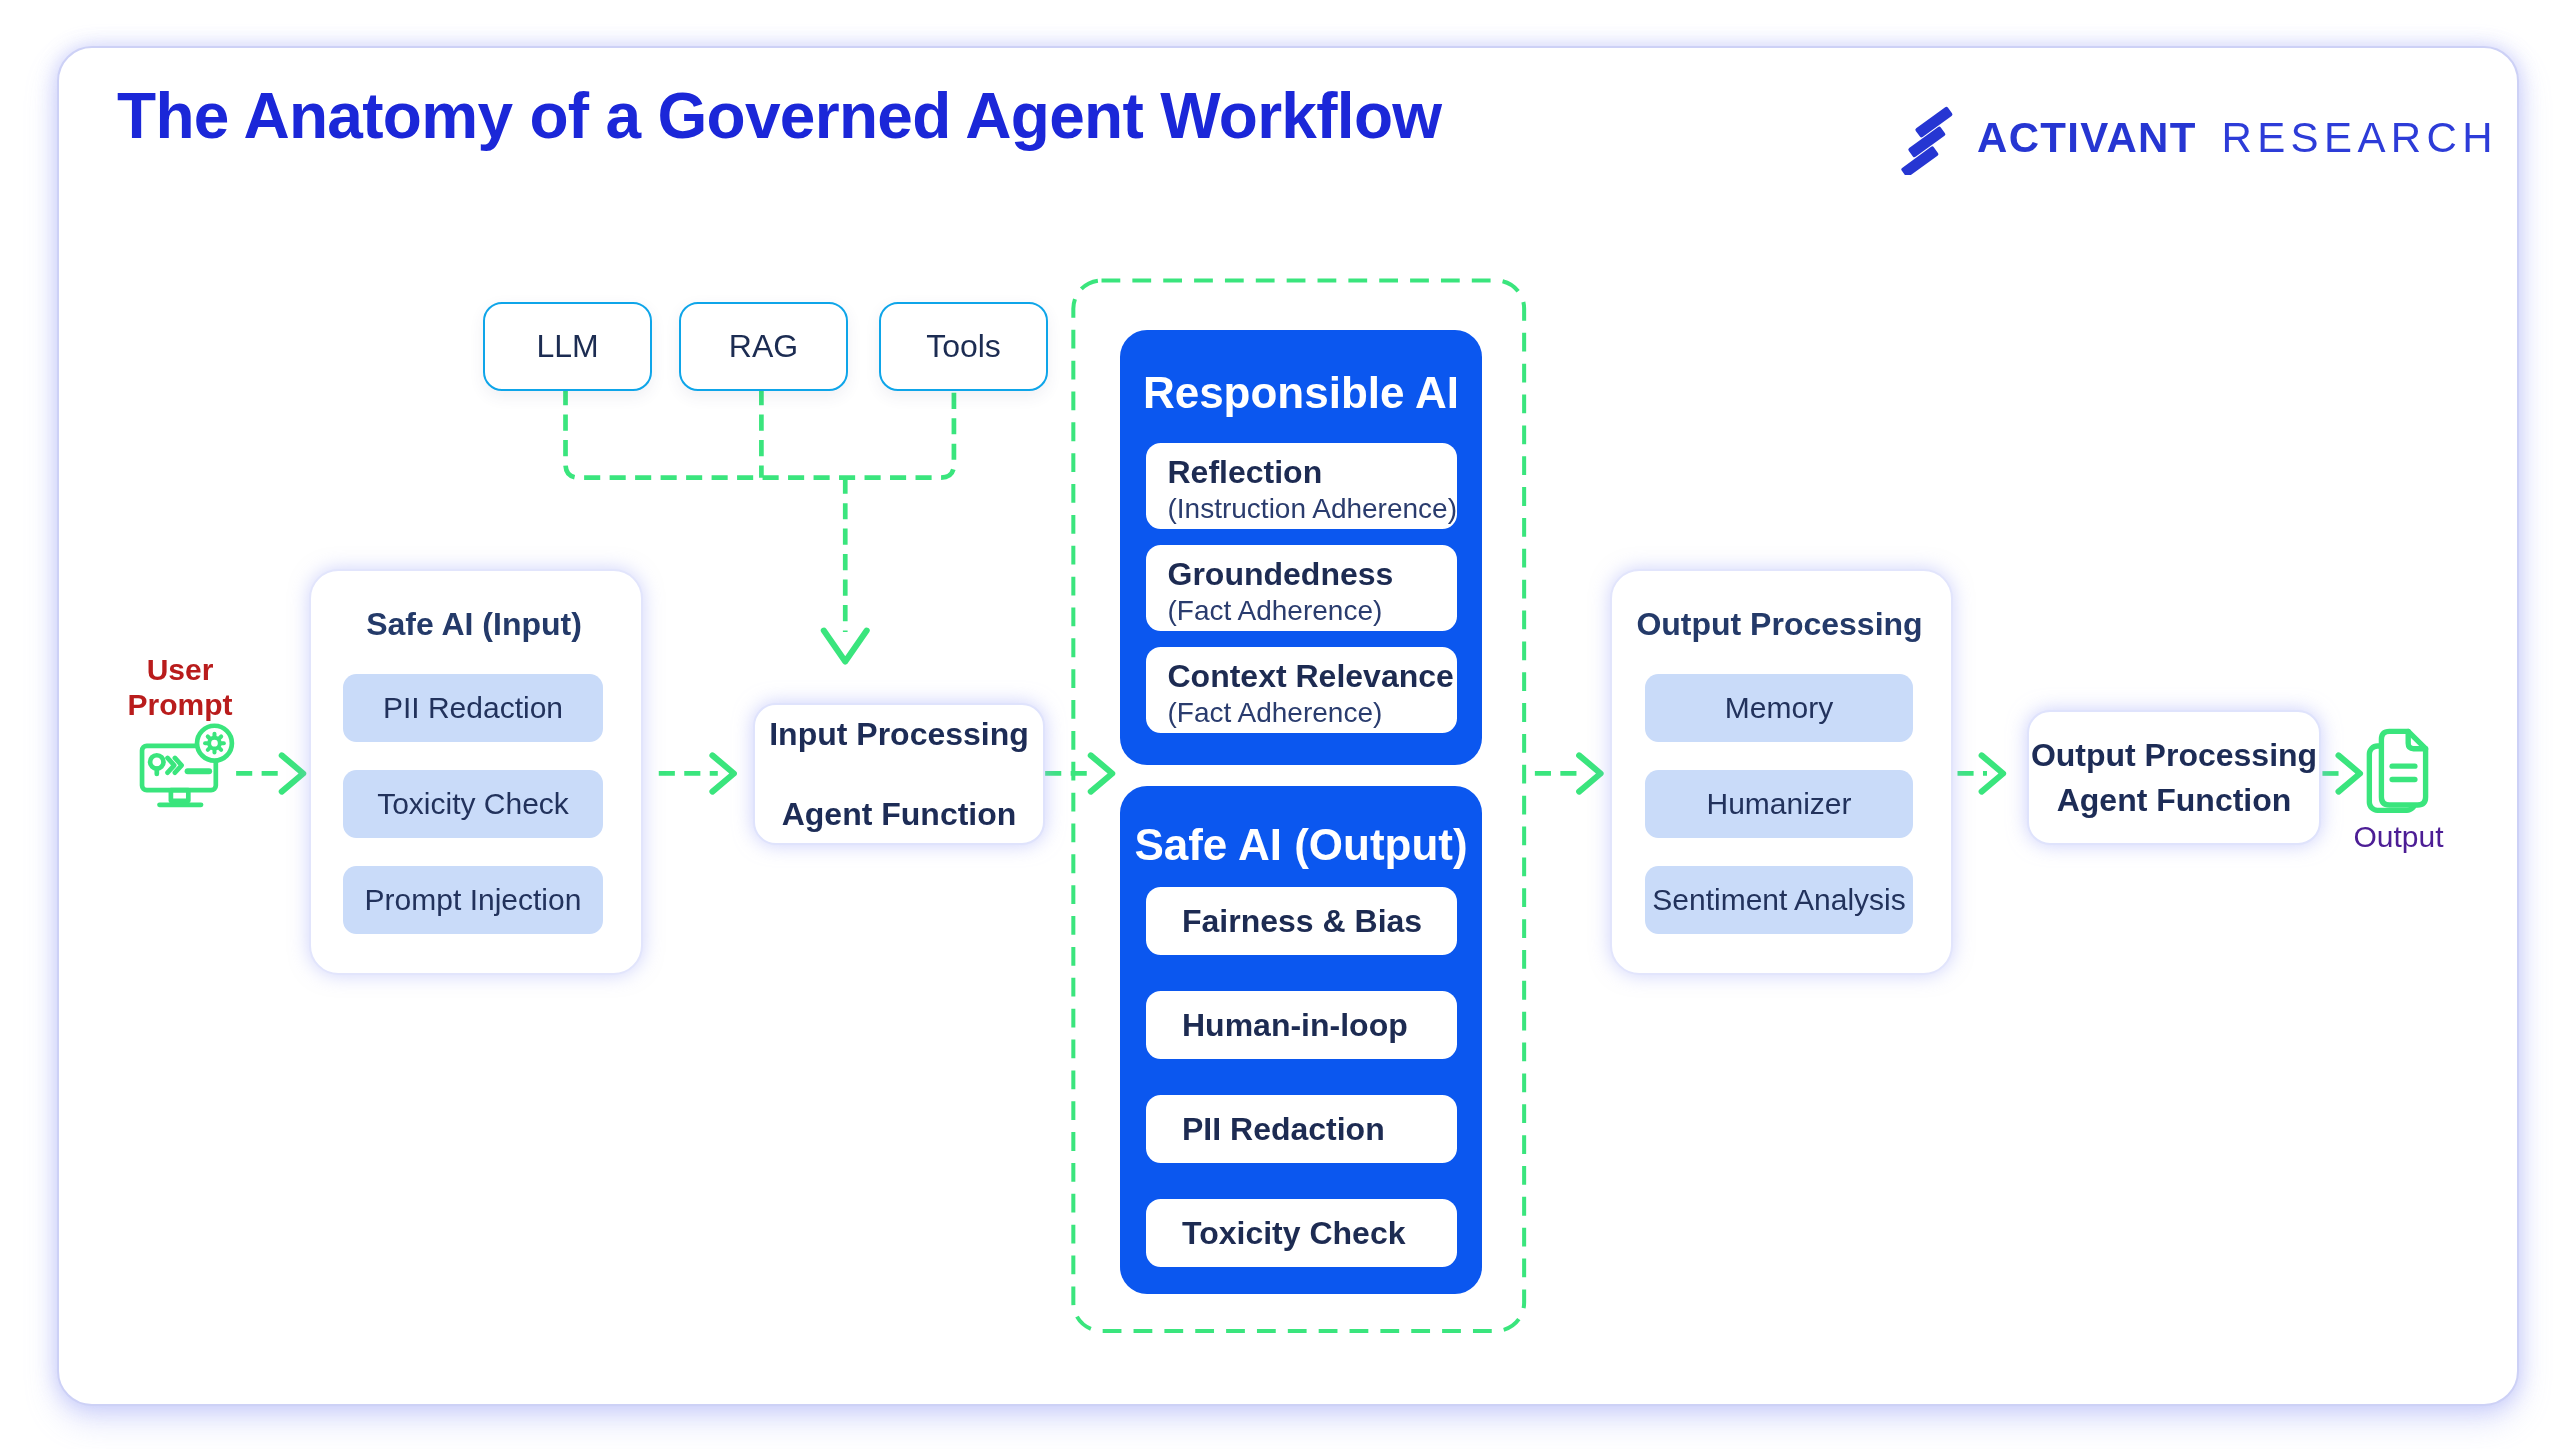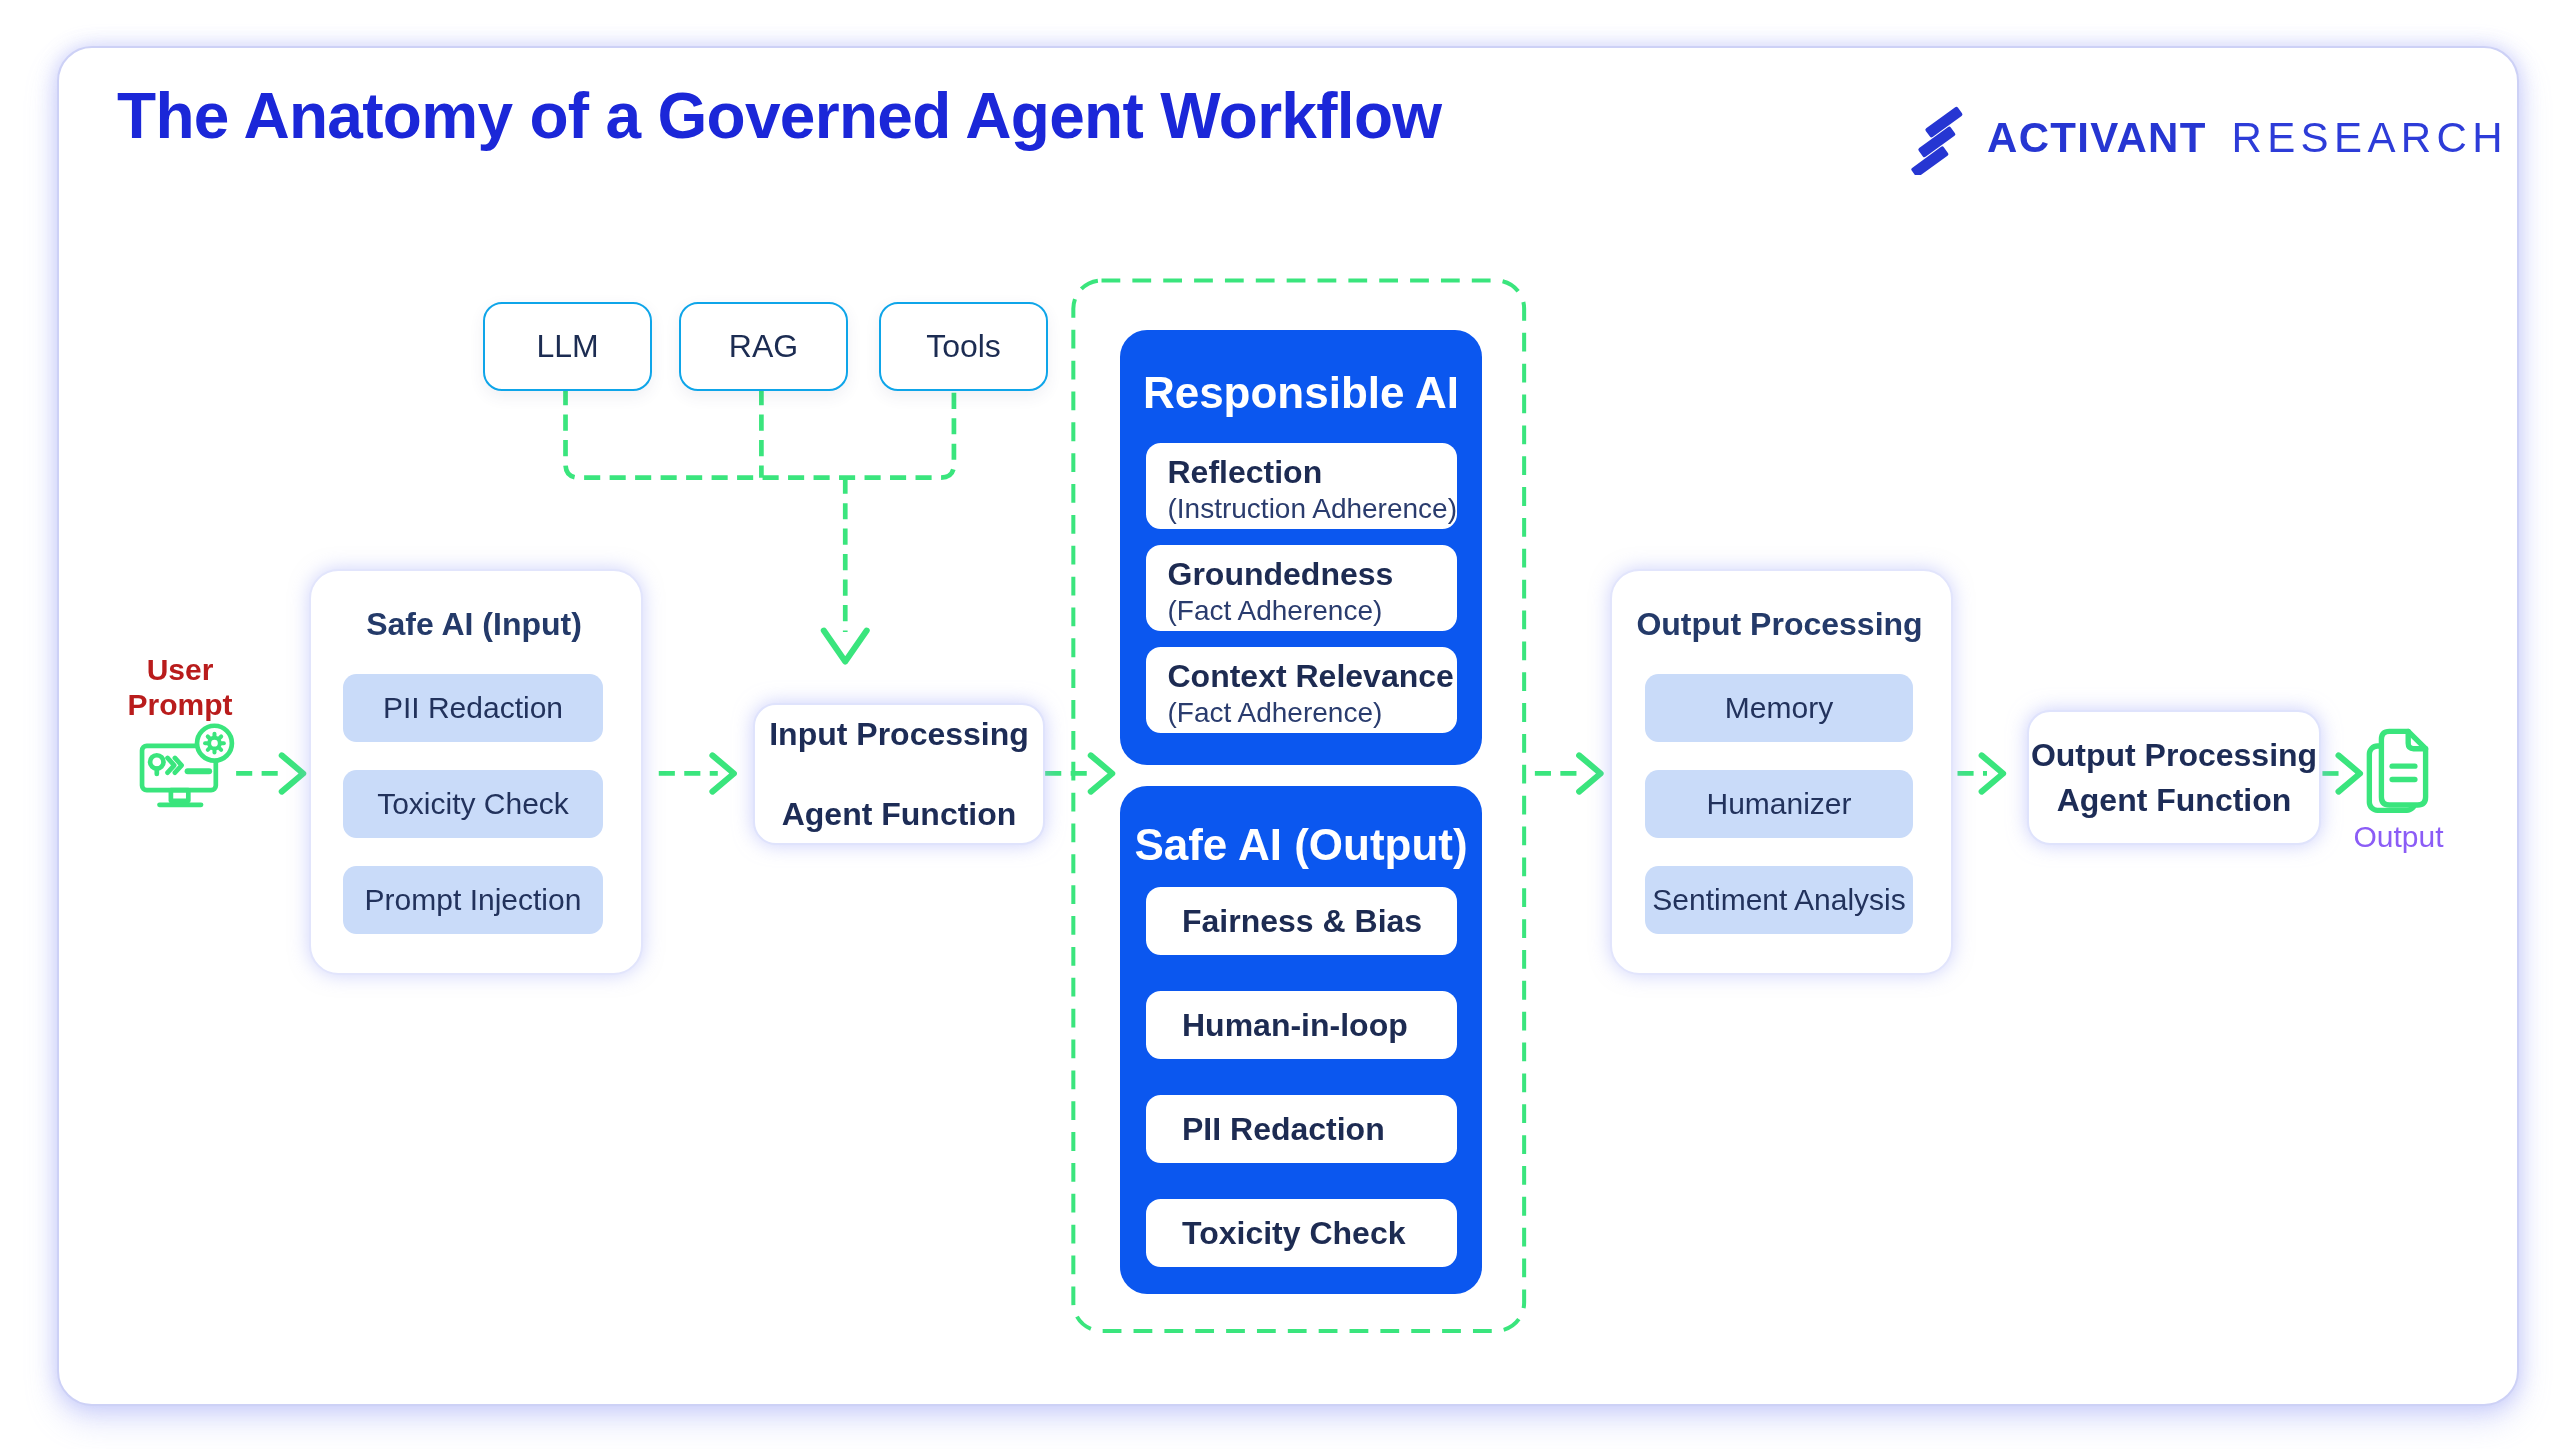--- a/index.html
+++ b/index.html
@@ -9,21 +9,21 @@
     position:absolute; left:57px; top:46px; width:2458px; height:1356px;
     background:#ffffff; border:2px solid #cdd1f6; border-radius:35px;
     box-shadow:0 0 20px rgba(150,158,246,.45), 0 14.8px 32px rgba(150,158,246,.30);
   }
 
   .overlay { position:absolute; left:0; top:0; width:2576px; height:1449px; z-index:1; pointer-events:none; }
   .el { position:absolute; z-index:2; }
 
   .page-title { left:117px; top:79px; font-size:64px; font-weight:800; color:#1b27d8; letter-spacing:-0.7px; white-space:nowrap; }
 
-  .logo { top:106px; right:68px; height:64px; display:flex; align-items:center; gap:14.8px; }
+  .logo { top:106px; right:78px; height:64px; display:flex; align-items:center; gap:14.8px; }
   .logo .primary { font-size:42px; font-weight:700; color:#2636d2; letter-spacing:1.3px; }
   .logo .secondary { font-size:42px; font-weight:400; color:#2d3cd8; letter-spacing:5.4px; margin-left:10px; }
 
   .srcbox {
     width:165px; height:85px; background:#fff; border:2px solid #0ea5e9; border-radius:19px;
     display:flex; align-items:center; justify-content:center;
     font-size:32px; font-weight:500; color:#1c2c52;
     box-shadow:0 5.4px 14.8px rgba(60,70,120,.08);
   }
 
@@ -47,21 +47,21 @@
   .bluepanel { left:1120px; width:362px; background:#0b57ef; border-radius:27px; }
   .bluetitle { text-align:center; color:#ffffff; font-size:44px; font-weight:700; white-space:nowrap; }
   .gcard { left:1146px; width:311px; background:#ffffff; border-radius:14.8px; }
   .gcard.two { padding:9.4px 0 0 21.5px; box-sizing:border-box; }
   .gcard .t { font-size:32px; font-weight:700; color:#1d2b52; line-height:1.25; white-space:nowrap; }
   .gcard .s { font-size:28px; font-weight:400; color:#2a3c6e; line-height:1.2; white-space:nowrap; }
   .gcard.one { display:flex; align-items:center; padding-left:36px; box-sizing:border-box;
                font-size:32px; font-weight:700; color:#1d2b52; white-space:nowrap; }
 
   .userlabel { left:113px; top:652px; width:134px; text-align:center; font-size:30px; font-weight:600; color:#b91c1c; line-height:1.18; }
-  .outlabel  { left:2318px; top:820px; width:161px; text-align:center; font-size:30px; font-weight:400; color:#8b5cf6; }
+  .outlabel  { left:2318px; top:820px; width:161px; text-align:center; font-size:30px; font-weight:400; color:#4c1d95; }
 </style>
 </head>
 <body>
 
 <div id="canvas">
 
   <div class="card"></div>
 
   <svg class="overlay" viewBox="0 0 3840 2160">
     <g fill="none" stroke="#3ae57d" stroke-width="7" stroke-dasharray="24 14">

